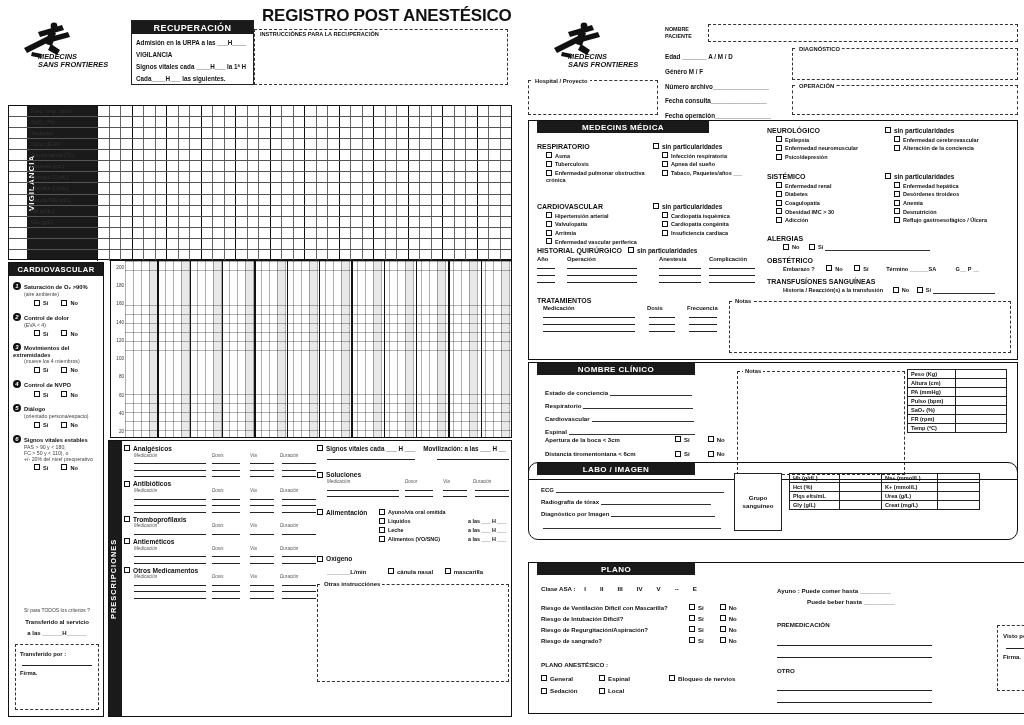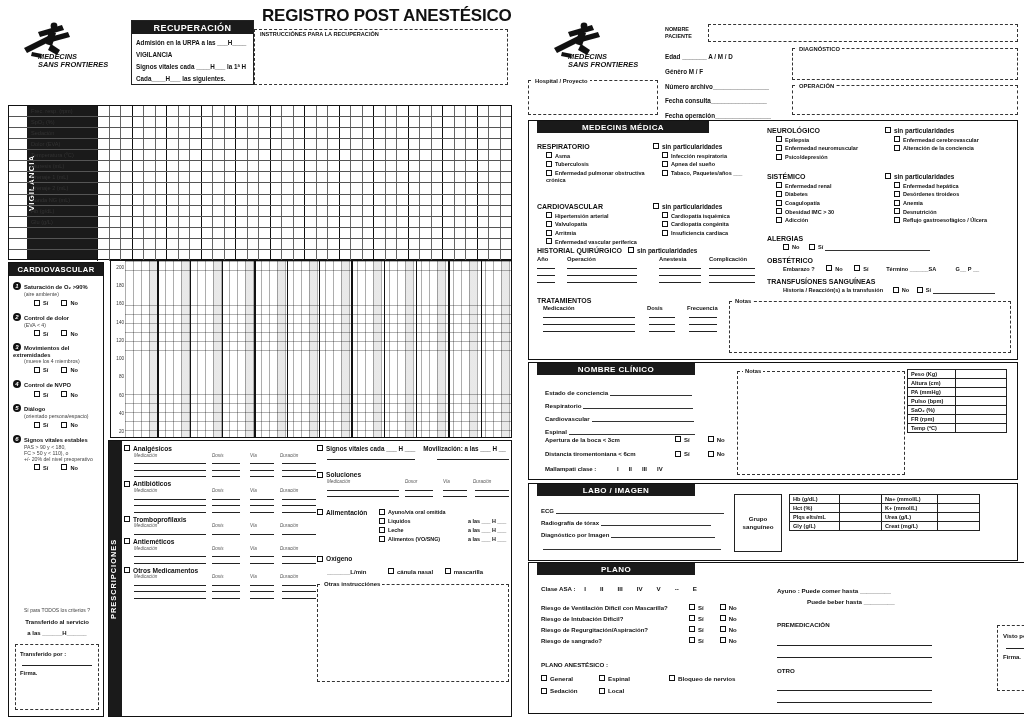--- a/index.html
+++ b/index.html
@@ -1279,21 +1279,21 @@
             <td style="width: 50px;">&nbsp;</td>
           </tr>
           <tr>
             <td style="width: 48px;">Temp (ºC)</td>
             <td style="width: 50px;">&nbsp;</td>
           </tr>
         </tbody>
       </table>
   </div>
 
-  <div class="r-sec" style="left:8px; top:483px; width:490px; height:78px;">
+  <div class="r-sec" style="left:8px; top:462px; width:490px; height:78px;border-radius:10px;">
     <div class="blk-hdr r-hdr" style="width:158px; margin-left:8px;">LABO / IMAGEN</div>
     <div id="labo-fields" style="position:absolute; left:12px; top:24px; width:186px; font-size:6px; font-weight:bold;">
         <div style="margin-bottom: 6px; white-space: nowrap;">ECG<i class="ln" style="width:167.8px;margin-left:2px;"></i></div>
         <div style="margin-bottom: 6px; white-space: nowrap;">Radiografía de tórax<i class="ln" style="width:110px;margin-left:2px;"></i></div>
         <div style="margin-bottom: 6px; white-space: nowrap;">Diagnóstico por Imagen<i class="ln" style="width:103.2px;margin-left:2px;"></i></div>
         <div style="margin-bottom: 6px; white-space: nowrap;"><i class="ln" style="width:178px;margin-left:2px;"></i></div>
       </div>
     <div class="box" style="position:absolute; left:205px; top:10px; width:48px; height:58px; display:flex; align-items:center; justify-content:center; text-align:center; font-size:6.2px; font-weight:bold; line-height:1.35;">
       <div>
         <div>Grupo</div>

